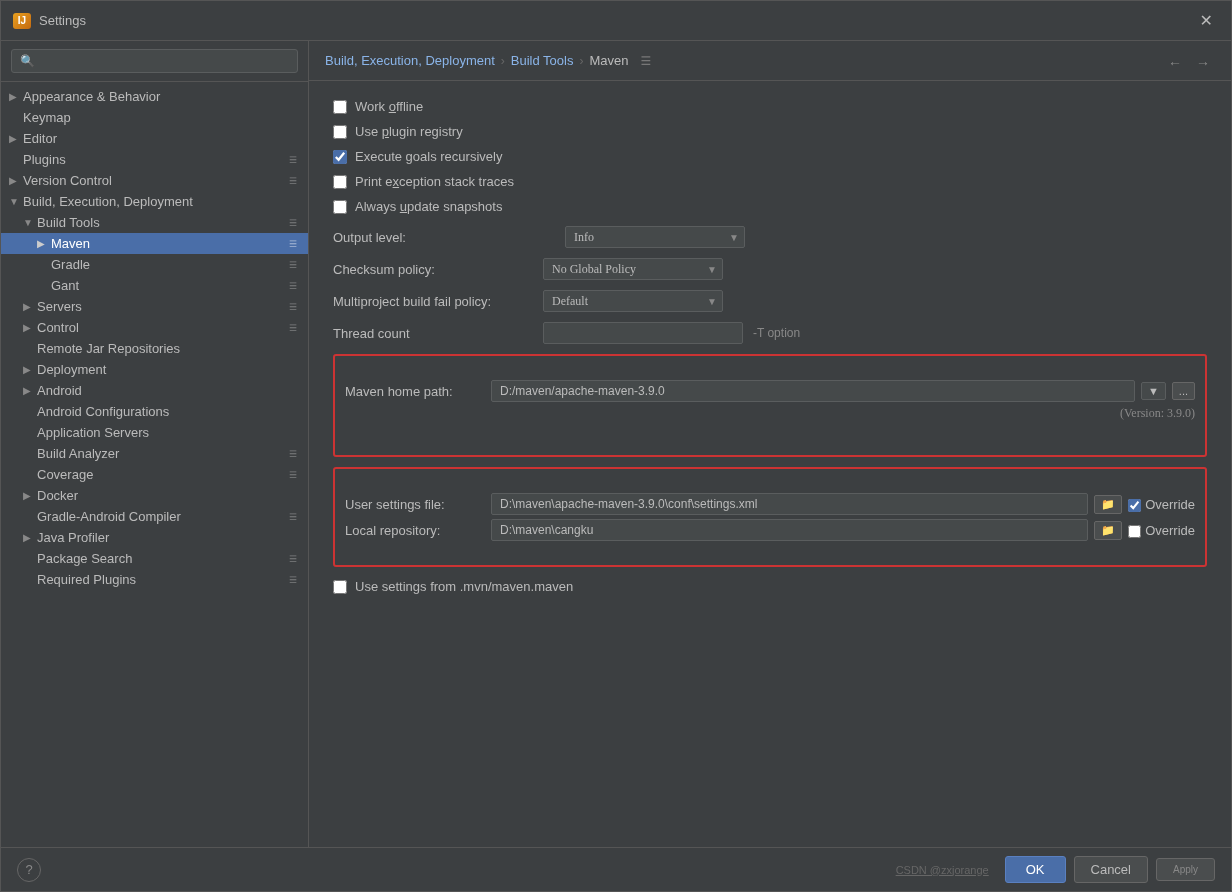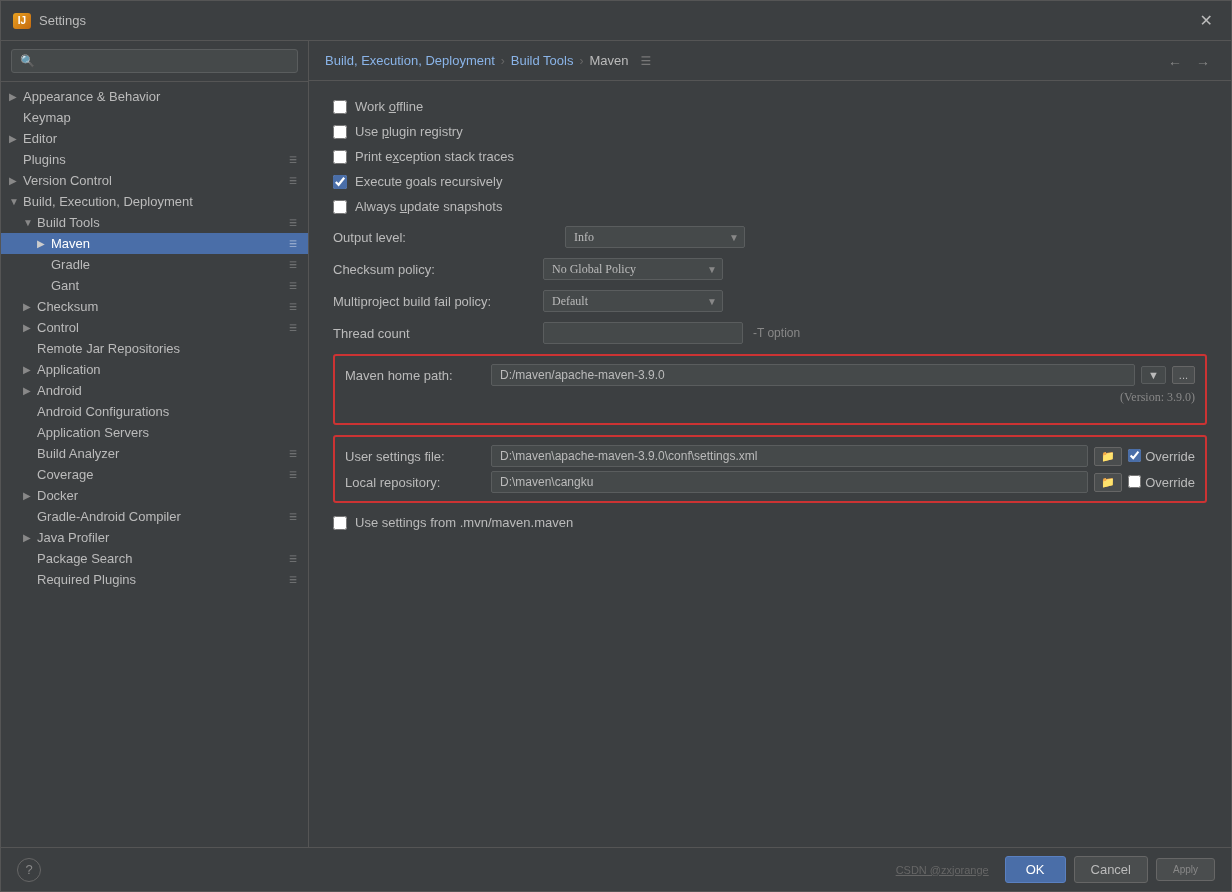--- a/index.html
+++ b/index.html
@@ -249,21 +249,21 @@
       width: 200px;
     }
     .t-option-label {
       color: #888;
       font-size: 12px;
     }
     
     .highlighted-section {
       border: 2px solid #cc3333;
       border-radius: 3px;
-      padding: 8px 10px;
+      padding: 24px 10px;
       margin-bottom: 10px;
     }
     .path-row {
       display: flex;
       align-items: center;
       gap: 6px;
       margin-bottom: 4px;
     }
     .path-row:last-child { margin-bottom: 0; }
     .path-label {
@@ -285,21 +285,21 @@
       background: #4a4d4e;
       border: 1px solid #666;
       color: #bbbbbb;
       padding: 2px 6px;
       cursor: pointer;
       border-radius: 2px;
       font-size: 11px;
     }
     .override-checkbox {
       display: flex;
-      align-items: flex-start;
+      align-items: flex-end;
       gap: 4px;
       white-space: nowrap;
     }
     .override-checkbox input { accent-color: #4a6ea8; cursor: pointer; }
     .version-text {
       color: #888;
       font-size: 12px;
       text-align: right;
       margin-bottom: 10px;
       font-family: Liberation Serif, serif;
@@ -435,35 +435,35 @@
           <span class="item-label">Gradle</span>
           <span class="settings-icon">☰</span>
         </div>
         <div class="tree-item indent-2">
           <span class="arrow"></span>
           <span class="item-label">Gant</span>
           <span class="settings-icon">☰</span>
         </div>
         <div class="tree-item indent-1">
           <span class="arrow">▶</span>
-          <span class="item-label">Checksum</span>
+          <span class="item-label">Servers</span>
           <span class="settings-icon">☰</span>
         </div>
         <div class="tree-item indent-1">
           <span class="arrow">▶</span>
           <span class="item-label">Control</span>
           <span class="settings-icon">☰</span>
         </div>
         <div class="tree-item indent-1">
           <span class="arrow"></span>
           <span class="item-label">Remote Jar Repositories</span>
         </div>
         <div class="tree-item indent-1">
           <span class="arrow">▶</span>
-          <span class="item-label">Application</span>
+          <span class="item-label">Deployment</span>
         </div>
         <div class="tree-item indent-1">
           <span class="arrow">▶</span>
           <span class="item-label">Android</span>
         </div>
         <div class="tree-item indent-1">
           <span class="arrow"></span>
           <span class="item-label">Android Configurations</span>
         </div>
         <div class="tree-item indent-1">
@@ -525,26 +525,26 @@
 
         <div class="checkbox-row">
           <input type="checkbox" id="cb-work-offline" style="">
           <label class="checkbox-label" for="cb-work-offline">Work <span class="underline-char">o</span>ffline</label>
         </div>
         <div class="checkbox-row">
           <input type="checkbox" id="cb-plugin-registry" style="">
           <label class="checkbox-label" for="cb-plugin-registry">Use <span class="underline-char">p</span>lugin registry</label>
         </div>
         <div class="checkbox-row">
+          <input type="checkbox" id="cb-execute-goals" checked="" style="">
+          <label class="checkbox-label" for="cb-execute-goals">Execute <span class="underline-char">g</span>oals recursively</label>
+        </div>
+        <div class="checkbox-row">
           <input type="checkbox" id="cb-print-stack" style="">
           <label class="checkbox-label" for="cb-print-stack">Print e<span class="underline-char">x</span>ception stack traces</label>
-        </div>
-        <div class="checkbox-row">
-          <input type="checkbox" id="cb-execute-goals" checked="" style="">
-          <label class="checkbox-label" for="cb-execute-goals">Execute <span class="underline-char">g</span>oals recursively</label>
         </div>
         <div class="checkbox-row">
           <input type="checkbox" id="cb-always-update" style="">
           <label class="checkbox-label" for="cb-always-update">Always <span class="underline-char">u</span>pdate snapshots</label>
         </div>
 
         <div class="form-row" style="margin-top:10px;gap:32px;">
           <span class="form-label">Output level:</span>
           <div class="select-wrapper">
             <select class="form-select">

